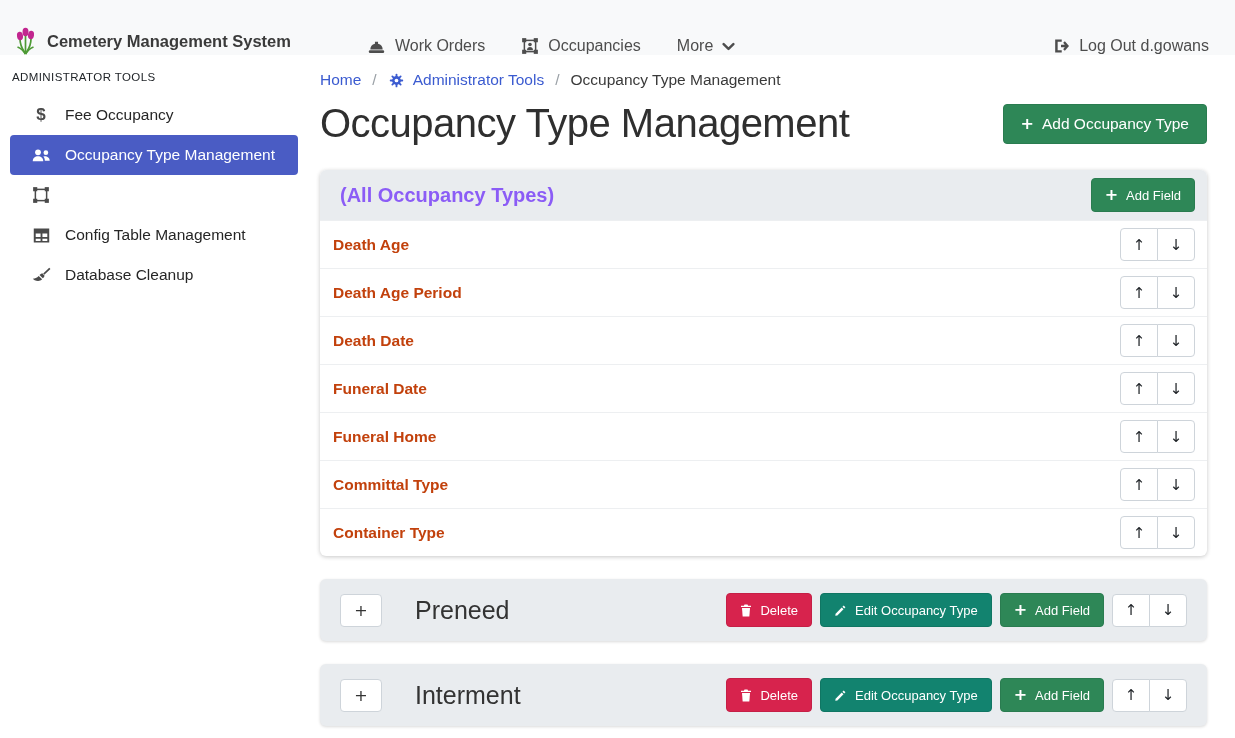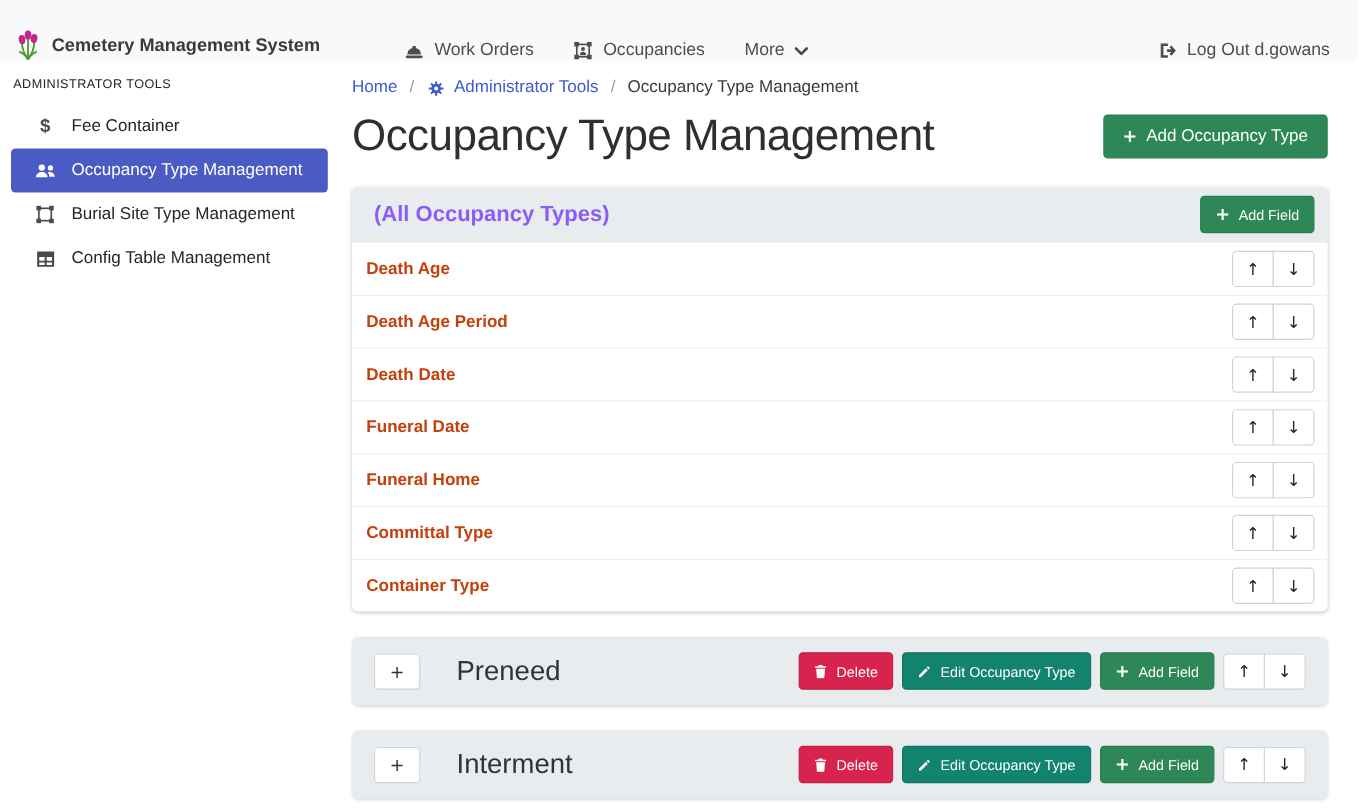--- a/index.html
+++ b/index.html
@@ -128,21 +128,21 @@
   </div>
 </div>
 
 <div class="layout">
 
   <div class="sidebar">
     <div class="sidebar-heading">Administrator Tools</div>
 
     <div class="sidebar-item">
       <span class="side-icon dollar-glyph">$</span>
-      <span>Fee Container</span>
+      <span>Fee Occupancy</span>
     </div>
 
     <div class="sidebar-item active">
       <span class="side-icon">
         <svg width="21" height="15" viewBox="0 0 24 16" fill="#ffffff">
           <circle cx="8" cy="4.4" r="3.3"></circle>
           <path d="M2 14.5 c0-3.6 2.7-5.6 6-5.6 s6 2 6 5.6 z"></path>
           <circle cx="17" cy="4.8" r="2.7"></circle>
           <path d="M15.6 8.9 c3.2 0 5.8 1.8 5.8 5.1 h-5.6 c0-2-.6-3.7-1.8-4.8 z"></path>
         </svg>
@@ -155,32 +155,41 @@
         <svg width="18" height="18" viewBox="0 0 24 24">
           <rect x="4.5" y="4.5" width="15" height="15" fill="none" stroke="#4a4a4a" stroke-width="2"></rect>
           <g fill="#4a4a4a">
             <rect x="1.5" y="1.5" width="5.5" height="5.5"></rect>
             <rect x="17" y="1.5" width="5.5" height="5.5"></rect>
             <rect x="1.5" y="17" width="5.5" height="5.5"></rect>
             <rect x="17" y="17" width="5.5" height="5.5"></rect>
           </g>
         </svg>
       </span>
-      <span>Burial Site Type Management</span>
     </div>
 
     <div class="sidebar-item">
       <span class="side-icon">
         <svg width="19" height="17" viewBox="0 0 24 22" fill="#4a4a4a">
           <path d="M2 2 h20 v18 H2 z M4.5 8.5 v4.5 h6.3 V8.5 z M13.2 8.5 v4.5 h6.3 V8.5 z M4.5 15.2 v2.8 h6.3 v-2.8 z M13.2 15.2 v2.8 h6.3 v-2.8 z" fill-rule="evenodd"></path>
         </svg>
       </span>
       <span>Config Table Management</span>
     </div>
 
+    <div class="sidebar-item">
+      <span class="side-icon">
+        <svg width="19" height="17" viewBox="0 0 24 22" fill="#4a4a4a">
+          <path d="M22 1 l1.6 1.6 -8 7.4 -1.4-1.5 z"></path>
+          <path d="M13 8.2 l3 3.1 c-.4 1.4-1.2 2.6-2.3 3.4 l-4.3-4.3 c1-1.1 2.2-1.8 3.6-2.2 z"></path>
+          <path d="M8.4 11.5 l4.4 4.4 c-2.2 2.4-5.9 3-9.6 1.2 -1-0.5-1.9-1.1-2.4-1.8 2.8-0.4 5.3-1.6 7.6-3.8 z"></path>
+        </svg>
+      </span>
+      <span>Database Cleanup</span>
+    </div>
   </div>
 
   <div class="main">
 
     <div class="breadcrumb">
       <a class="crumb-link">Home</a>
       <span class="crumb-sep">/</span>
       <a class="crumb-link">
         <span class="icon">
           <svg width="17" height="17" viewBox="0 0 24 24">

